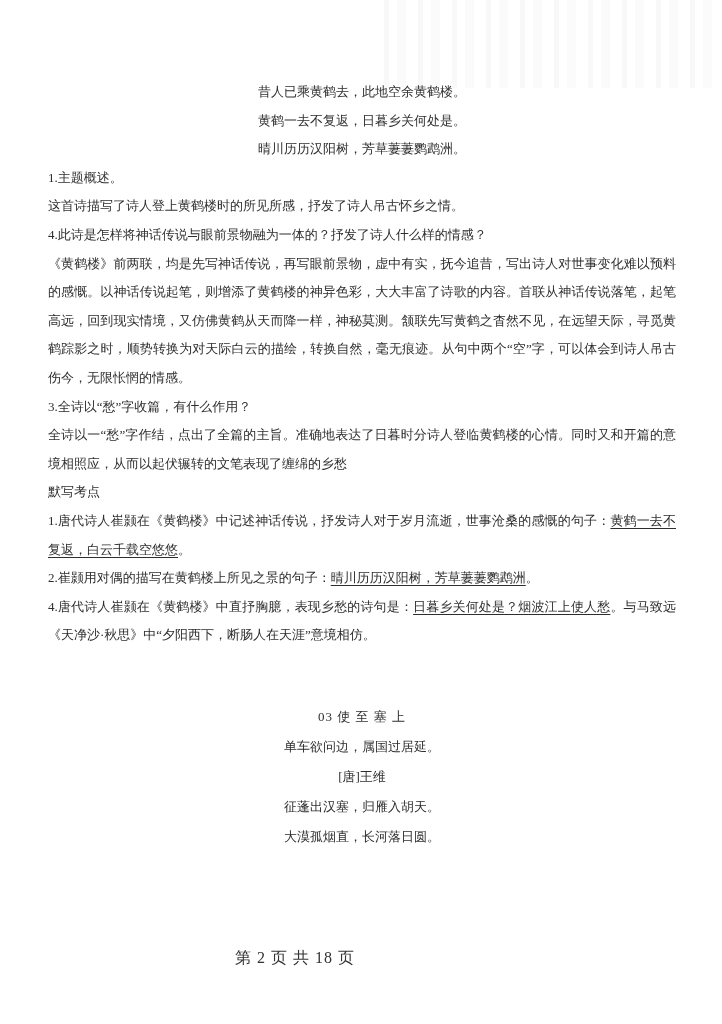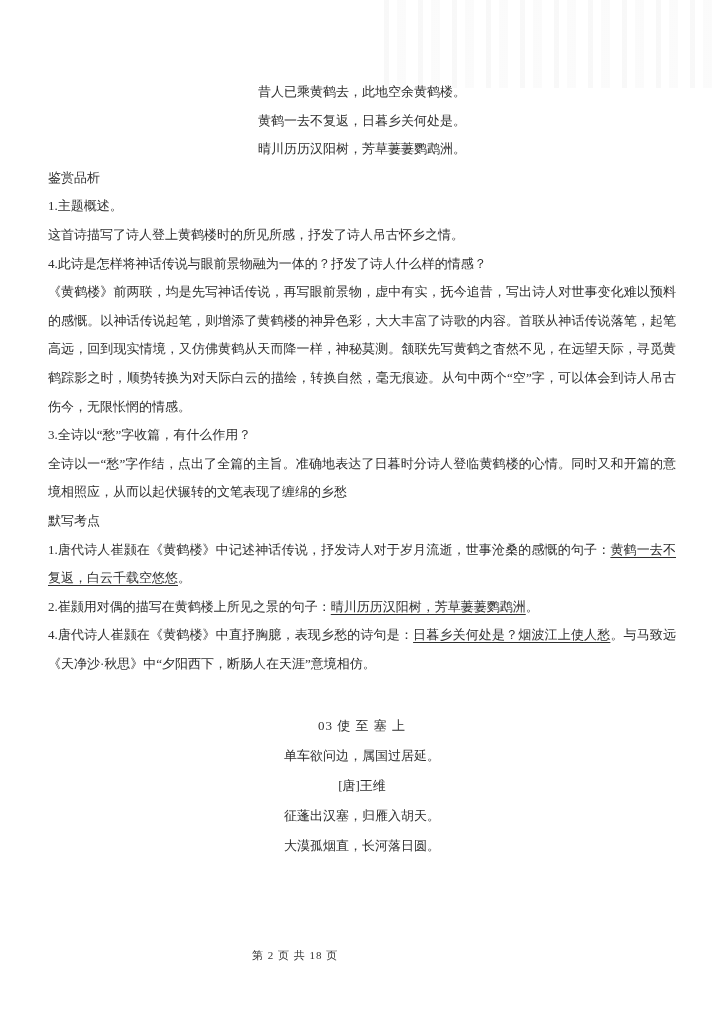--- a/index.html
+++ b/index.html
@@ -54,57 +54,56 @@
   .para-justify {
     text-align: justify;
     text-justify: inter-ideograph;
   }
   .u {
     text-decoration: underline;
     text-underline-offset: 3px;
     text-decoration-thickness: 1px;
   }
   .poem2-block {
-    margin-top: 33px;
+    margin-top: 52px;
     line-height: 30px;
   }
   .poem2-block p {
     text-align: center;
   }
   .poem2-title {
     letter-spacing: 1px;
   }
   .footer {
     position: absolute;
     top: 948px;
     left: 0;
     width: 590px;
     text-align: center;
-    font-size: 11px;
+    font-size: 16px;
     letter-spacing: 1px;
     color: #333333;
     font-family: "Liberation Serif", "DejaVu Serif", serif;
   }
 </style>
 </head>
 <body>
 
 <div class="page">
   <div class="scan-streaks"></div>
 
   <div class="content">
 
     <div class="poem-block">
       <p>昔人已乘黄鹤去，此地空余黄鹤楼。</p>
       <p>黄鹤一去不复返，日暮乡关何处是。</p>
       <p>晴川历历汉阳树，芳草萋萋鹦鹉洲。</p>
     </div>
 
     <div class="appreciation">
-      <p class="body-line">鉴赏品析</p>
       <p class="body-line">1.主题概述。</p>
       <p class="body-line">这首诗描写了诗人登上黄鹤楼时的所见所感，抒发了诗人吊古怀乡之情。</p>
       <p class="body-line">4.此诗是怎样将神话传说与眼前景物融为一体的？抒发了诗人什么样的情感？</p>
       <p class="para-justify">《黄鹤楼》前两联，均是先写神话传说，再写眼前景物，虚中有实，抚今追昔，写出诗人对世事变化难以预料的感慨。以神话传说起笔，则增添了黄鹤楼的神异色彩，大大丰富了诗歌的内容。首联从神话传说落笔，起笔高远，回到现实情境，又仿佛黄鹤从天而降一样，神秘莫测。颔联先写黄鹤之杳然不见，在远望天际，寻觅黄鹤踪影之时，顺势转换为对天际白云的描绘，转换自然，毫无痕迹。从句中两个“空”字，可以体会到诗人吊古伤今，无限怅惘的情感。</p>
       <p class="body-line">3.全诗以“愁”字收篇，有什么作用？</p>
       <p class="para-justify">全诗以一“愁”字作结，点出了全篇的主旨。准确地表达了日暮时分诗人登临黄鹤楼的心情。同时又和开篇的意境相照应，从而以起伏辗转的文笔表现了缠绵的乡愁</p>
     </div>
 
     <div class="dictation">
       <p class="body-line">默写考点</p>

